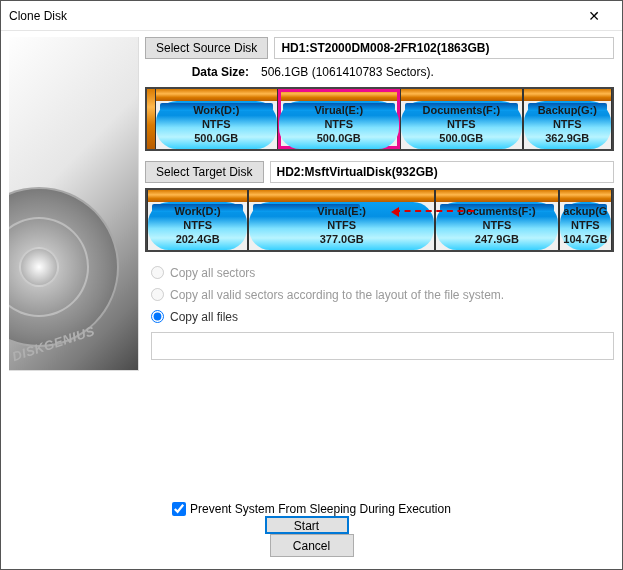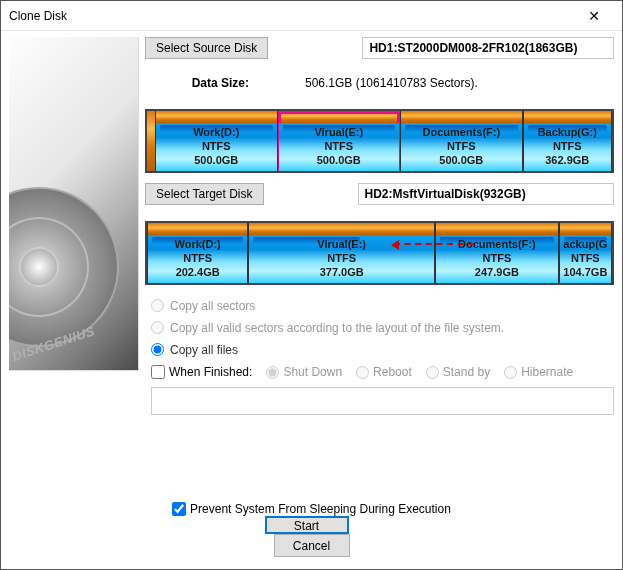--- a/index.html
+++ b/index.html
@@ -9,49 +9,49 @@
   .title-text { flex: 1; font-size: 12px; }
   .close-btn { width: 40px; text-align: center; font-size: 14px; cursor: default; }
   .body { flex: 1; display: flex; padding: 6px 8px 0 8px; gap: 6px; }
   .sidebar-img { width: 130px; height: 334px; border-right: 1px solid #ddd; border-bottom: 1px solid #ddd; position: relative; overflow: hidden; background: linear-gradient(135deg, #fefefe 0%, #e6e6e6 40%, #b8b8b8 60%, #7a7a7a 85%, #4a4a4a 100%); }
   .hdd-ellipse { position: absolute; border: 2px solid rgba(255,255,255,0.35); border-radius: 50%; }
   .hdd-e1 { width: 160px; height: 160px; left: -50px; top: 150px; background: radial-gradient(circle, #ccc 0%, #888 60%, #555 100%); }
   .hdd-e2 { width: 100px; height: 100px; left: -20px; top: 180px; background: radial-gradient(circle, #ddd 0%, #999 70%); }
   .hdd-e3 { width: 40px; height: 40px; left: 10px; top: 210px; background: radial-gradient(circle, #fff 0%, #aaa 80%); }
   .brand { position: absolute; bottom: 6px; left: 6px; color: #b0b0b0; font-weight: 700; font-style: italic; font-size: 13px; transform: rotate(-18deg); transform-origin: left bottom; letter-spacing: 0.5px; }
   .main { flex: 1; display: flex; flex-direction: column; min-width: 0; }
-  .row { display: flex; align-items: center; margin-bottom: 14px; gap: 44px; }
+  .row { display: flex; align-items: center; margin-bottom: 3px; }
   .lbl { width: 110px; text-align: right; padding-right: 6px; font-weight: bold; }
   .btn { background: #e1e1e1; border: 1px solid #adadad; padding: 3px 10px; font-size: 12px; font-family: inherit; min-width: 110px; cursor: default; }
   .field { flex: 1; border: 1px solid #c8c8c8; background: #fff; padding: 3px 6px; font-weight: 700; }
   .size-txt { flex: 1; padding: 3px 6px; }
   .disk-strip { height: 64px; border: 2px solid #444; background: #f0f0f0; display: flex; overflow: hidden; margin: 2px 0 10px 0; position: relative; }
   .gap { width: 8px; background: linear-gradient(#d97a00, #ffb84d 30%, #d97a00 60%, #b85c00); flex: 0 0 8px; }
   .part { position: relative; border-left: 1px solid #333; border-right: 1px solid #333; display: flex; flex-direction: column; }
   .part.sel { outline: 3px solid #ec0b8d; outline-offset: -3px; }
   .part-head { height: 12px; background: linear-gradient(#d97a00, #ffb84d 40%, #d97a00 70%, #b85c00); }
-  .part-body { flex: 1; background: linear-gradient(#0a9ff2 0%, #0490e4 30%, #7fe2ff 55%, #b8f4ff 75%, #39d1ff 100%); display: flex; flex-direction: column; justify-content: center; align-items: center; font-weight: 700; font-size: 11px; color: #1a1a1a; text-align: center; line-height: 1.25; position: relative; }
+  .part-body { flex: 1; background: linear-gradient(#0a9ff2 0%, #0490e4 30%, #7fe2ff 55%, #b8f4ff 75%, #39d1ff 100%); display: flex; flex-direction: column; justify-content: center; align-items: center; font-weight: 700; font-size: 11px; color: #1a1a1a; text-align: center; line-height: 1.25; position: relative; border-radius: 21px; }
   .part-body .used-bar { position: absolute; top: 2px; left: 4px; right: 4px; height: 8px; background: linear-gradient(#0059b3, #0a9ff2); border-radius: 2px; }
   .part-body .used-bar.partial { right: 40%; }
   .part-body span { position: relative; z-index: 1; }
   .opts { padding: 4px 0 0 6px; }
   .radio-row { display: flex; align-items: flex-start; margin-bottom: 8px; color: #333; }
   .radio-row.disabled { color: #9a9a9a; }
   .radio-row input { margin: 0 6px 0 0; }
   .chk-row { display: flex; align-items: center; gap: 14px; margin: 4px 0 8px 0; }
   .chk-row .grp { display: flex; align-items: center; color: #9a9a9a; }
   .chk-row input[type=checkbox] { margin: 0 4px 0 0; width: 14px; height: 14px; }
   .chk-row input[type=radio] { margin: 0 4px 0 0; }
   .log-box { border: 1px solid #ccc; height: 28px; }
   .footer { padding: 10px 12px 12px 12px; display: flex; align-items: center; flex-direction: column; }
   .footer-chk { display: flex; align-items: center; }
   .footer-chk input { margin: 0 4px 0 0; width:14px; height:14px; }
   .spacer { flex: 1; }
   .btn-start { width: 84px; height: 18px; background: #e1e1e1; border: 2px solid #0078d7; font-family: inherit; font-size: 12px; margin-right: 10px; cursor: default; }
-  .btn-cancel { width: 76px; height: 23px; background: #e1e1e1; border: 1px solid #adadad; font-family: inherit; font-size: 12px; cursor: default; }
+  .btn-cancel { width: 84px; height: 23px; background: #e1e1e1; border: 1px solid #adadad; font-family: inherit; font-size: 12px; cursor: default; }
   .arrow { position: absolute; top: 8px; right: -40px; width: 80px; height: 0; border-top: 2px dashed #d80000; z-index: 3; }
   .arrow::before { content: ""; position: absolute; left: -8px; top: -5px; border: 5px solid transparent; border-right: 8px solid #d80000; }
 </style>
 </head>
 <body>
 
 <div class="window">
   <div class="titlebar">
     <div class="title-text">Clone Disk</div>
     <div class="close-btn">✕</div>
@@ -170,42 +170,20 @@
         </label>
         <label class="radio-row disabled">
           <input type="radio" name="co" disabled="" style="">
           <span>Copy all valid sectors according to the layout of the file system.</span>
         </label>
         <label class="radio-row">
           <input type="radio" name="co" checked="" style="">
           <span style="font-weight:400">Copy all files</span>
         </label>
 
-        <div class="chk-row">
-          <label class="footer-chk">
-            <input type="checkbox" style="">
-            <span>When Finished:</span>
-          </label>
-          <label class="grp">
-              <input type="radio" disabled="" checked="" style="">
-              <span>Shut Down</span>
-            </label>
-          <label class="grp">
-              <input type="radio" disabled="" style="">
-              <span>Reboot</span>
-            </label>
-          <label class="grp">
-              <input type="radio" disabled="" style="">
-              <span>Stand by</span>
-            </label>
-          <label class="grp">
-              <input type="radio" disabled="" style="">
-              <span>Hibernate</span>
-            </label>
-        </div>
 
         <div class="log-box"></div>
       </div>
 
     </div>
   </div>
 
   <div class="footer">
     <label class="footer-chk">
       <input type="checkbox" checked="" style="">

